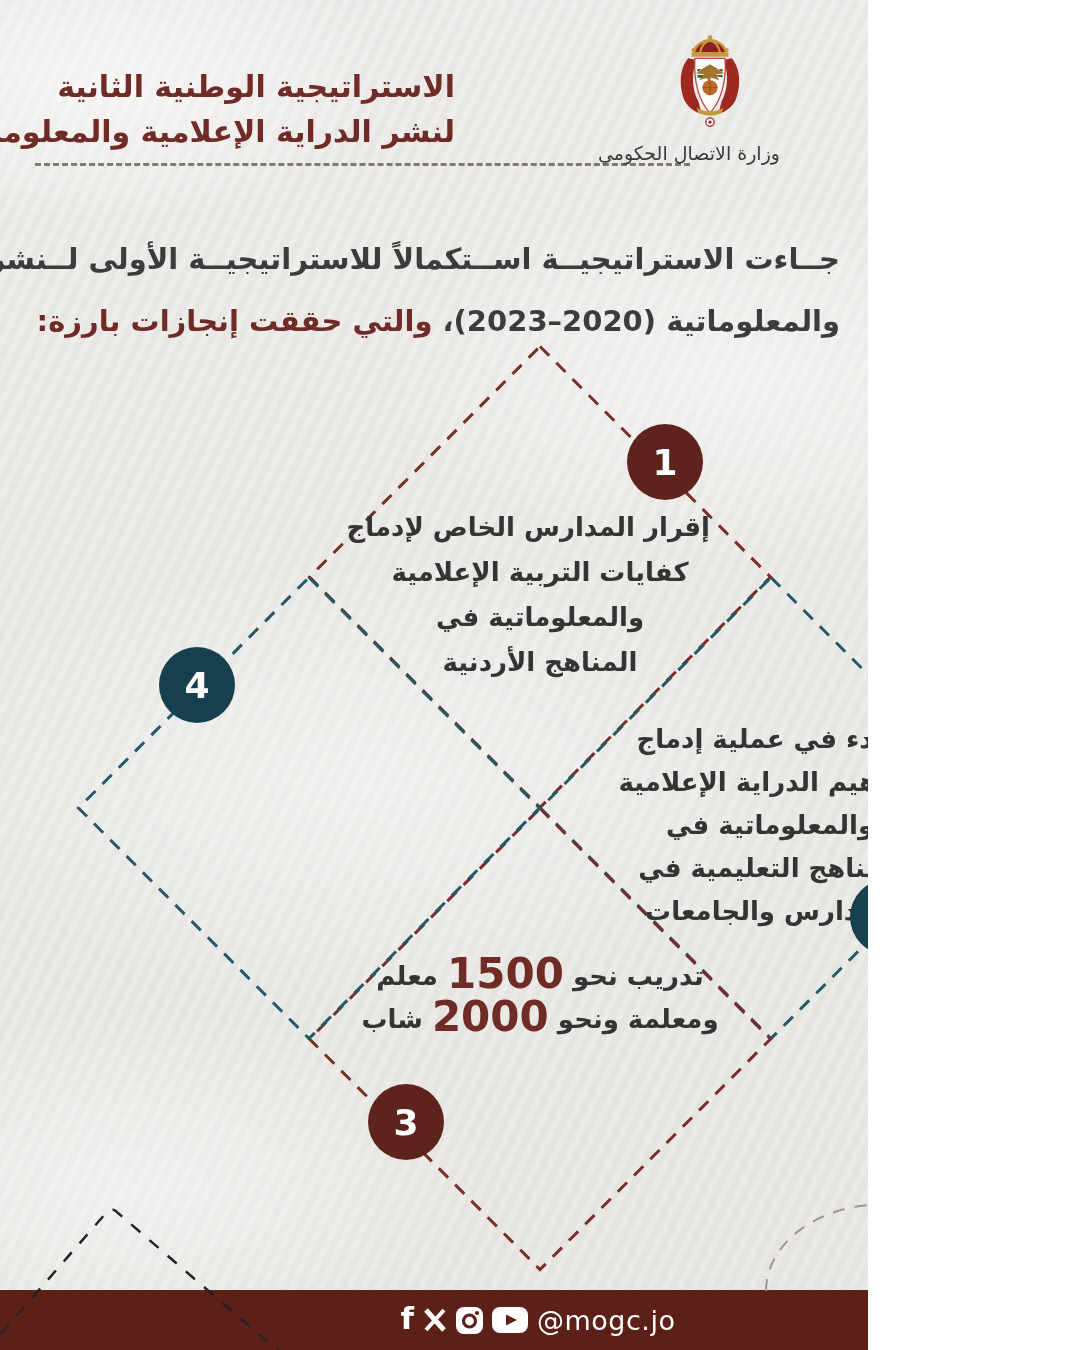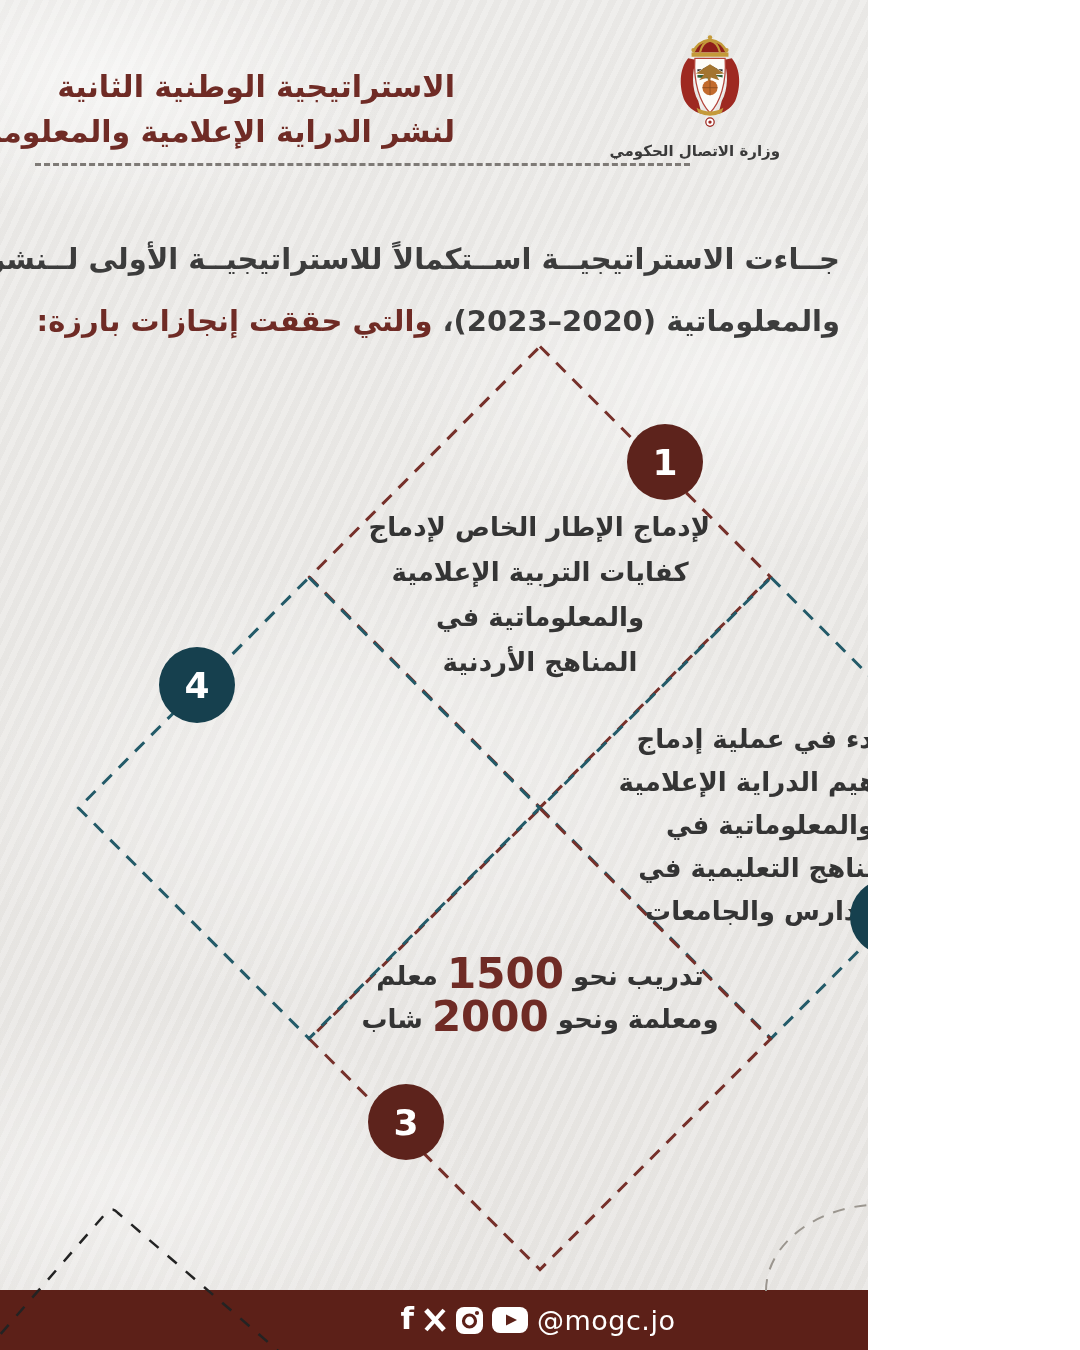--- a/index.html
+++ b/index.html
@@ -13,21 +13,21 @@
       radial-gradient(ellipse 520px 260px at 15% 88%, rgba(255,255,255,.40), transparent 70%),
       repeating-linear-gradient(115deg, rgba(255,255,255,.10) 0 6px, rgba(180,176,170,.07) 6px 13px),
       linear-gradient(#edecea,#e9e7e4);
   }
   
   .title-block{position:absolute;top:64px;right:413px;text-align:right;direction:rtl;
     font-weight:bold;font-size:30px;line-height:45px;}
   .title-line{white-space:nowrap;}
   .separator{position:absolute;top:163px;left:35px;width:655px;border-top:3px dashed #7e7a76;}
   .logo-block{position:absolute;top:34px;right:88px;width:140px;text-align:center;}
-  .ministry-name{margin-top:4px;font-size:15px;font-weight:bold;color:#3a3a3a;direction:rtl;white-space:nowrap;}
+  .ministry-name{margin-top:4px;font-size:19px;font-weight:normal;color:#3a3a3a;direction:rtl;white-space:nowrap;}
   
   .intro{position:absolute;top:228px;right:28px;left:28px;text-align:right;direction:rtl;
     font-size:29px;font-weight:bold;line-height:62px;color:#3c3c3c;}
   .intro-line{white-space:nowrap;}
   
   .layer{position:absolute;inset:0;pointer-events:none;}
   .num-circle{position:absolute;width:76px;height:76px;border-radius:50%;
     display:flex;align-items:center;justify-content:center;
     color:#fff;font-size:36px;font-weight:bold;}
   .ach-text{position:absolute;text-align:center;direction:rtl;
@@ -88,21 +88,21 @@
     </svg>
     <div class="ministry-name">وزارة الاتصال الحكومي</div>
   </div>
 
   <div class="intro">
     <div class="intro-line">جــاءت الاستراتيجيــة اســتكمالاً للاستراتيجيــة الأولى لــنشر التربيــة الإعلاميــة</div>
     <div class="intro-line"><span>والمعلوماتية (2020–2023)، </span><span style="color:#6f2b25;">والتي حققت  إنجازات بارزة:</span></div>
   </div>
 
   <div class="ach-text t1" style="left:370px;top:505px;width:340px;">
-      <div class="ach-line"><span>لإدماج الإطار الخاص لإدماج</span></div>
+      <div class="ach-line"><span>إقرار المدارس الخاص لإدماج</span></div>
       <div class="ach-line"><span>كفايات التربية الإعلامية</span></div>
       <div class="ach-line"><span>والمعلوماتية في</span></div>
       <div class="ach-line"><span>المناهج الأردنية</span></div>
     </div>
   <div class="ach-text" style="left:600px;top:718px;width:340px;">
       <div class="ach-line"><span>البدء في عملية إدماج</span></div>
       <div class="ach-line"><span>مفاهيم الدراية الإعلامية</span></div>
       <div class="ach-line"><span>والمعلوماتية في</span></div>
       <div class="ach-line"><span>المناهج التعليمية في</span></div>
       <div class="ach-line"><span>المدارس والجامعات</span></div>

